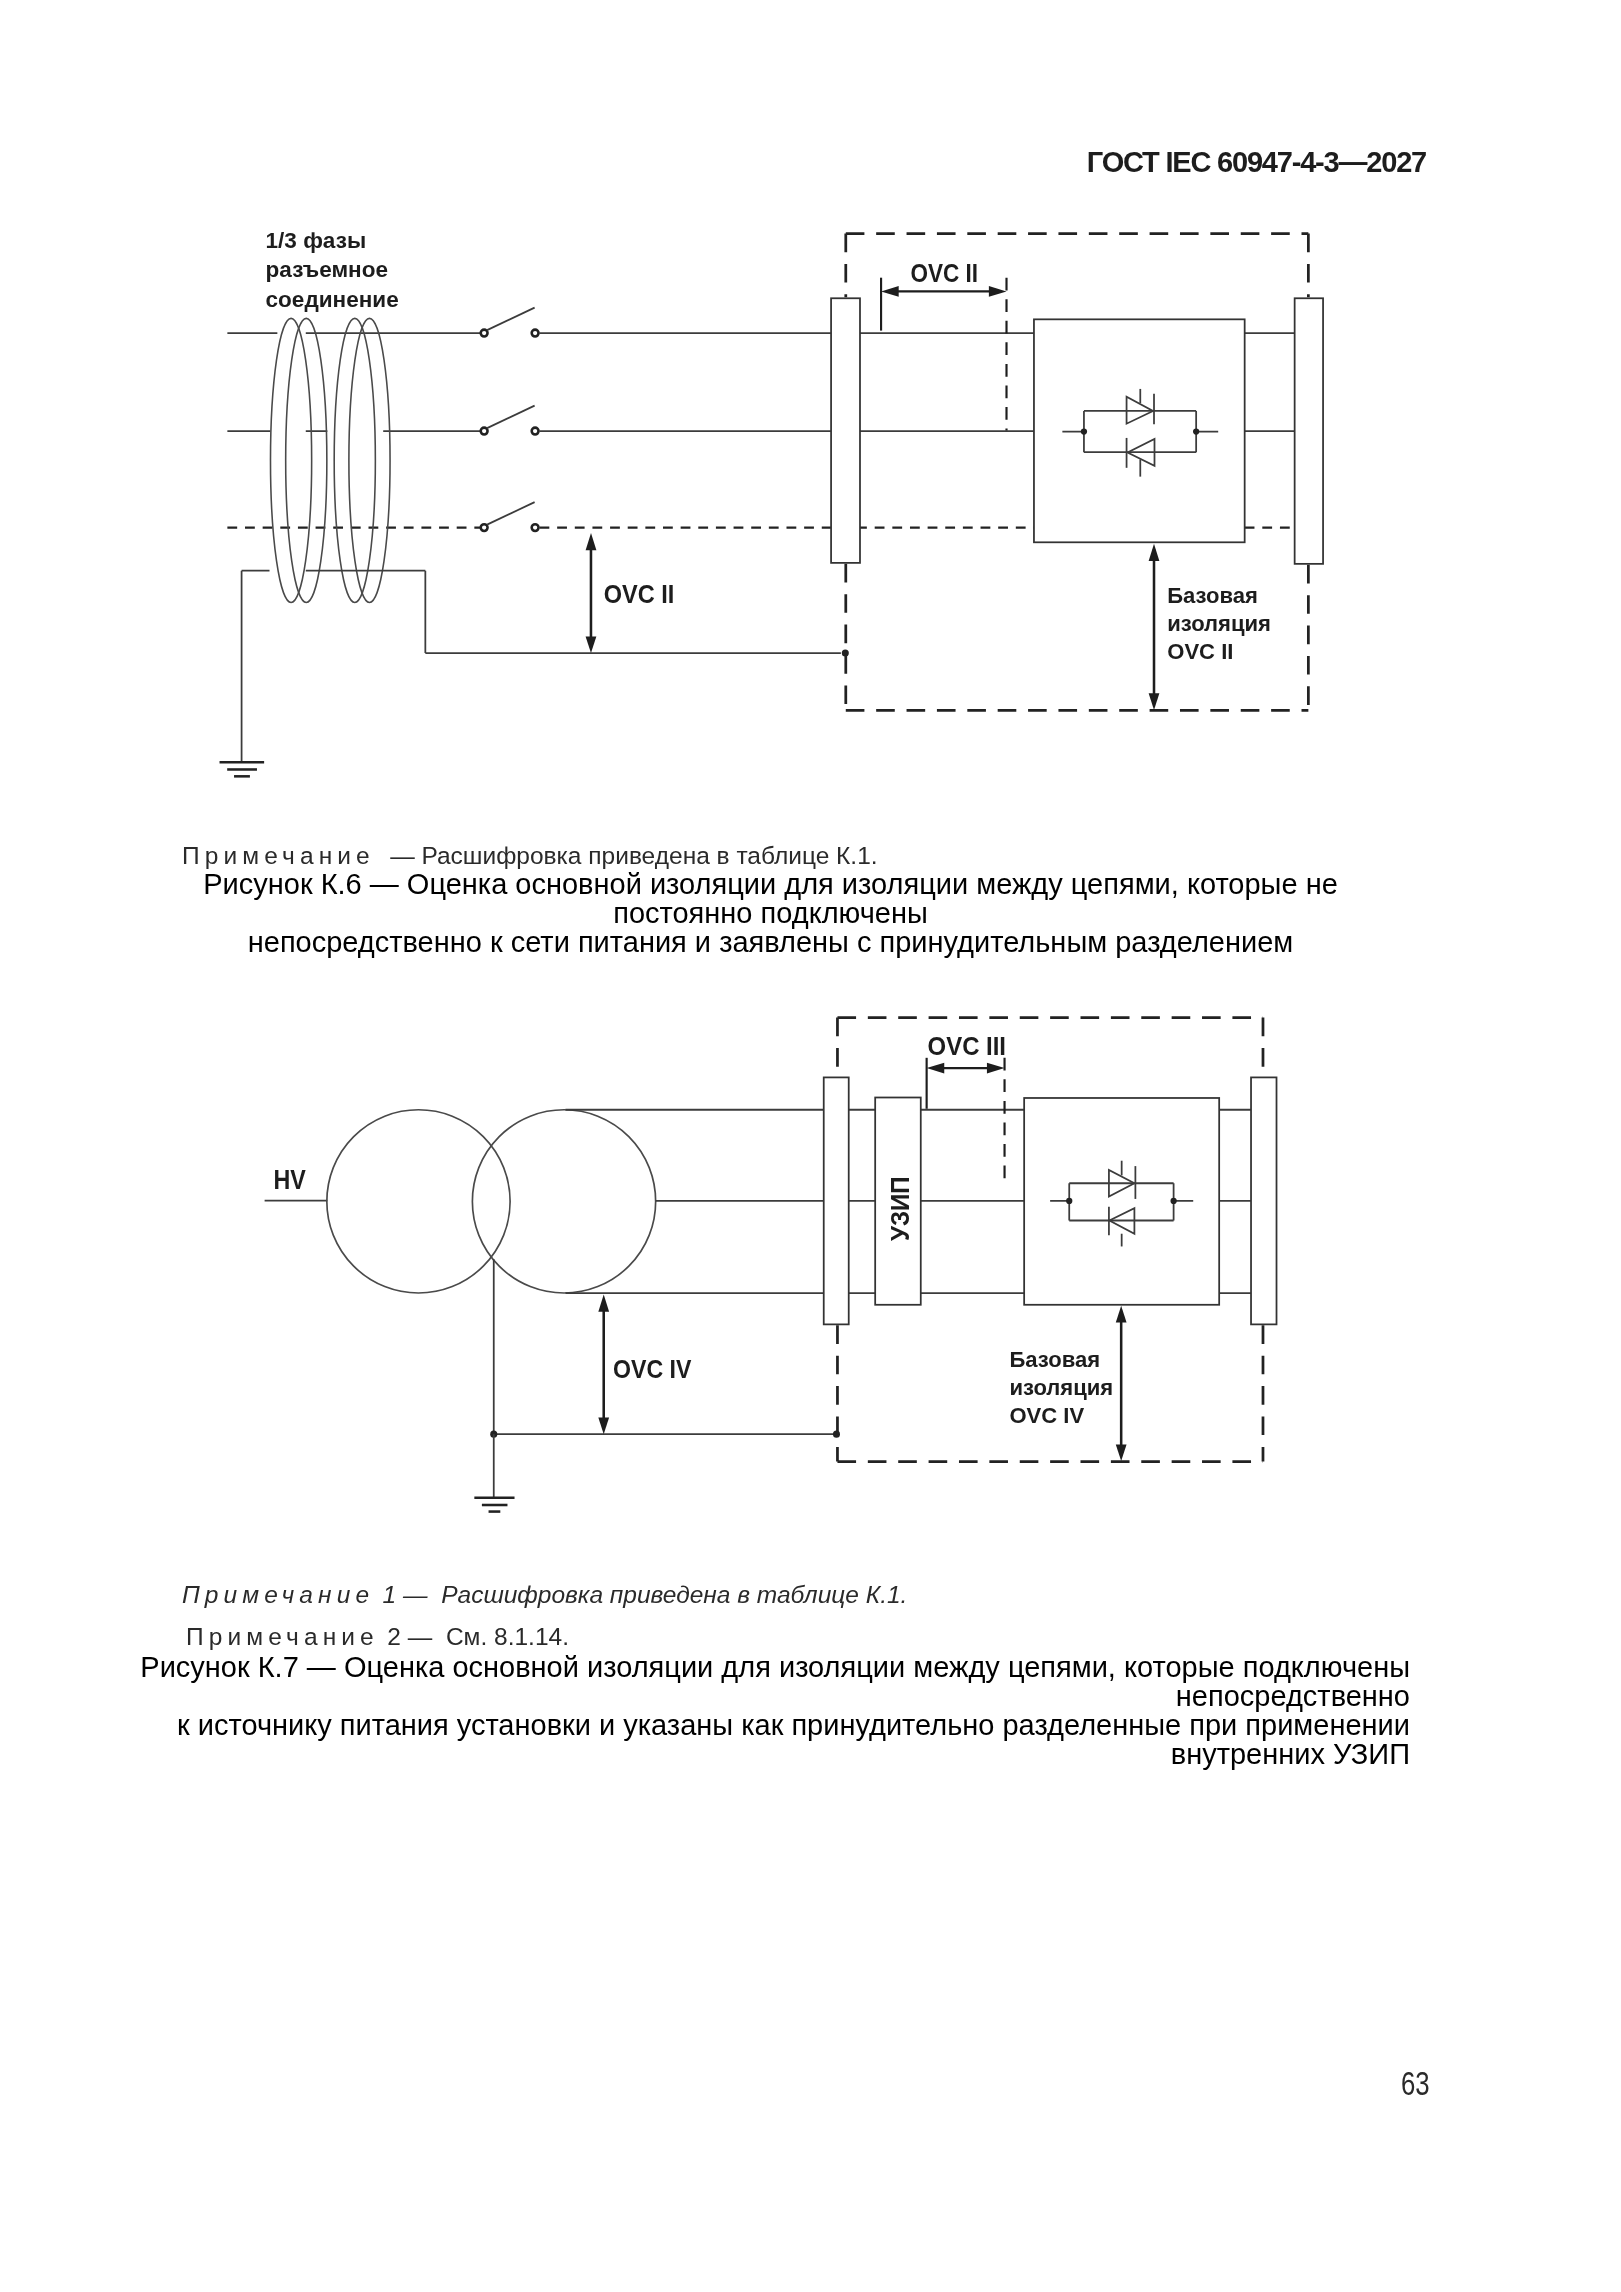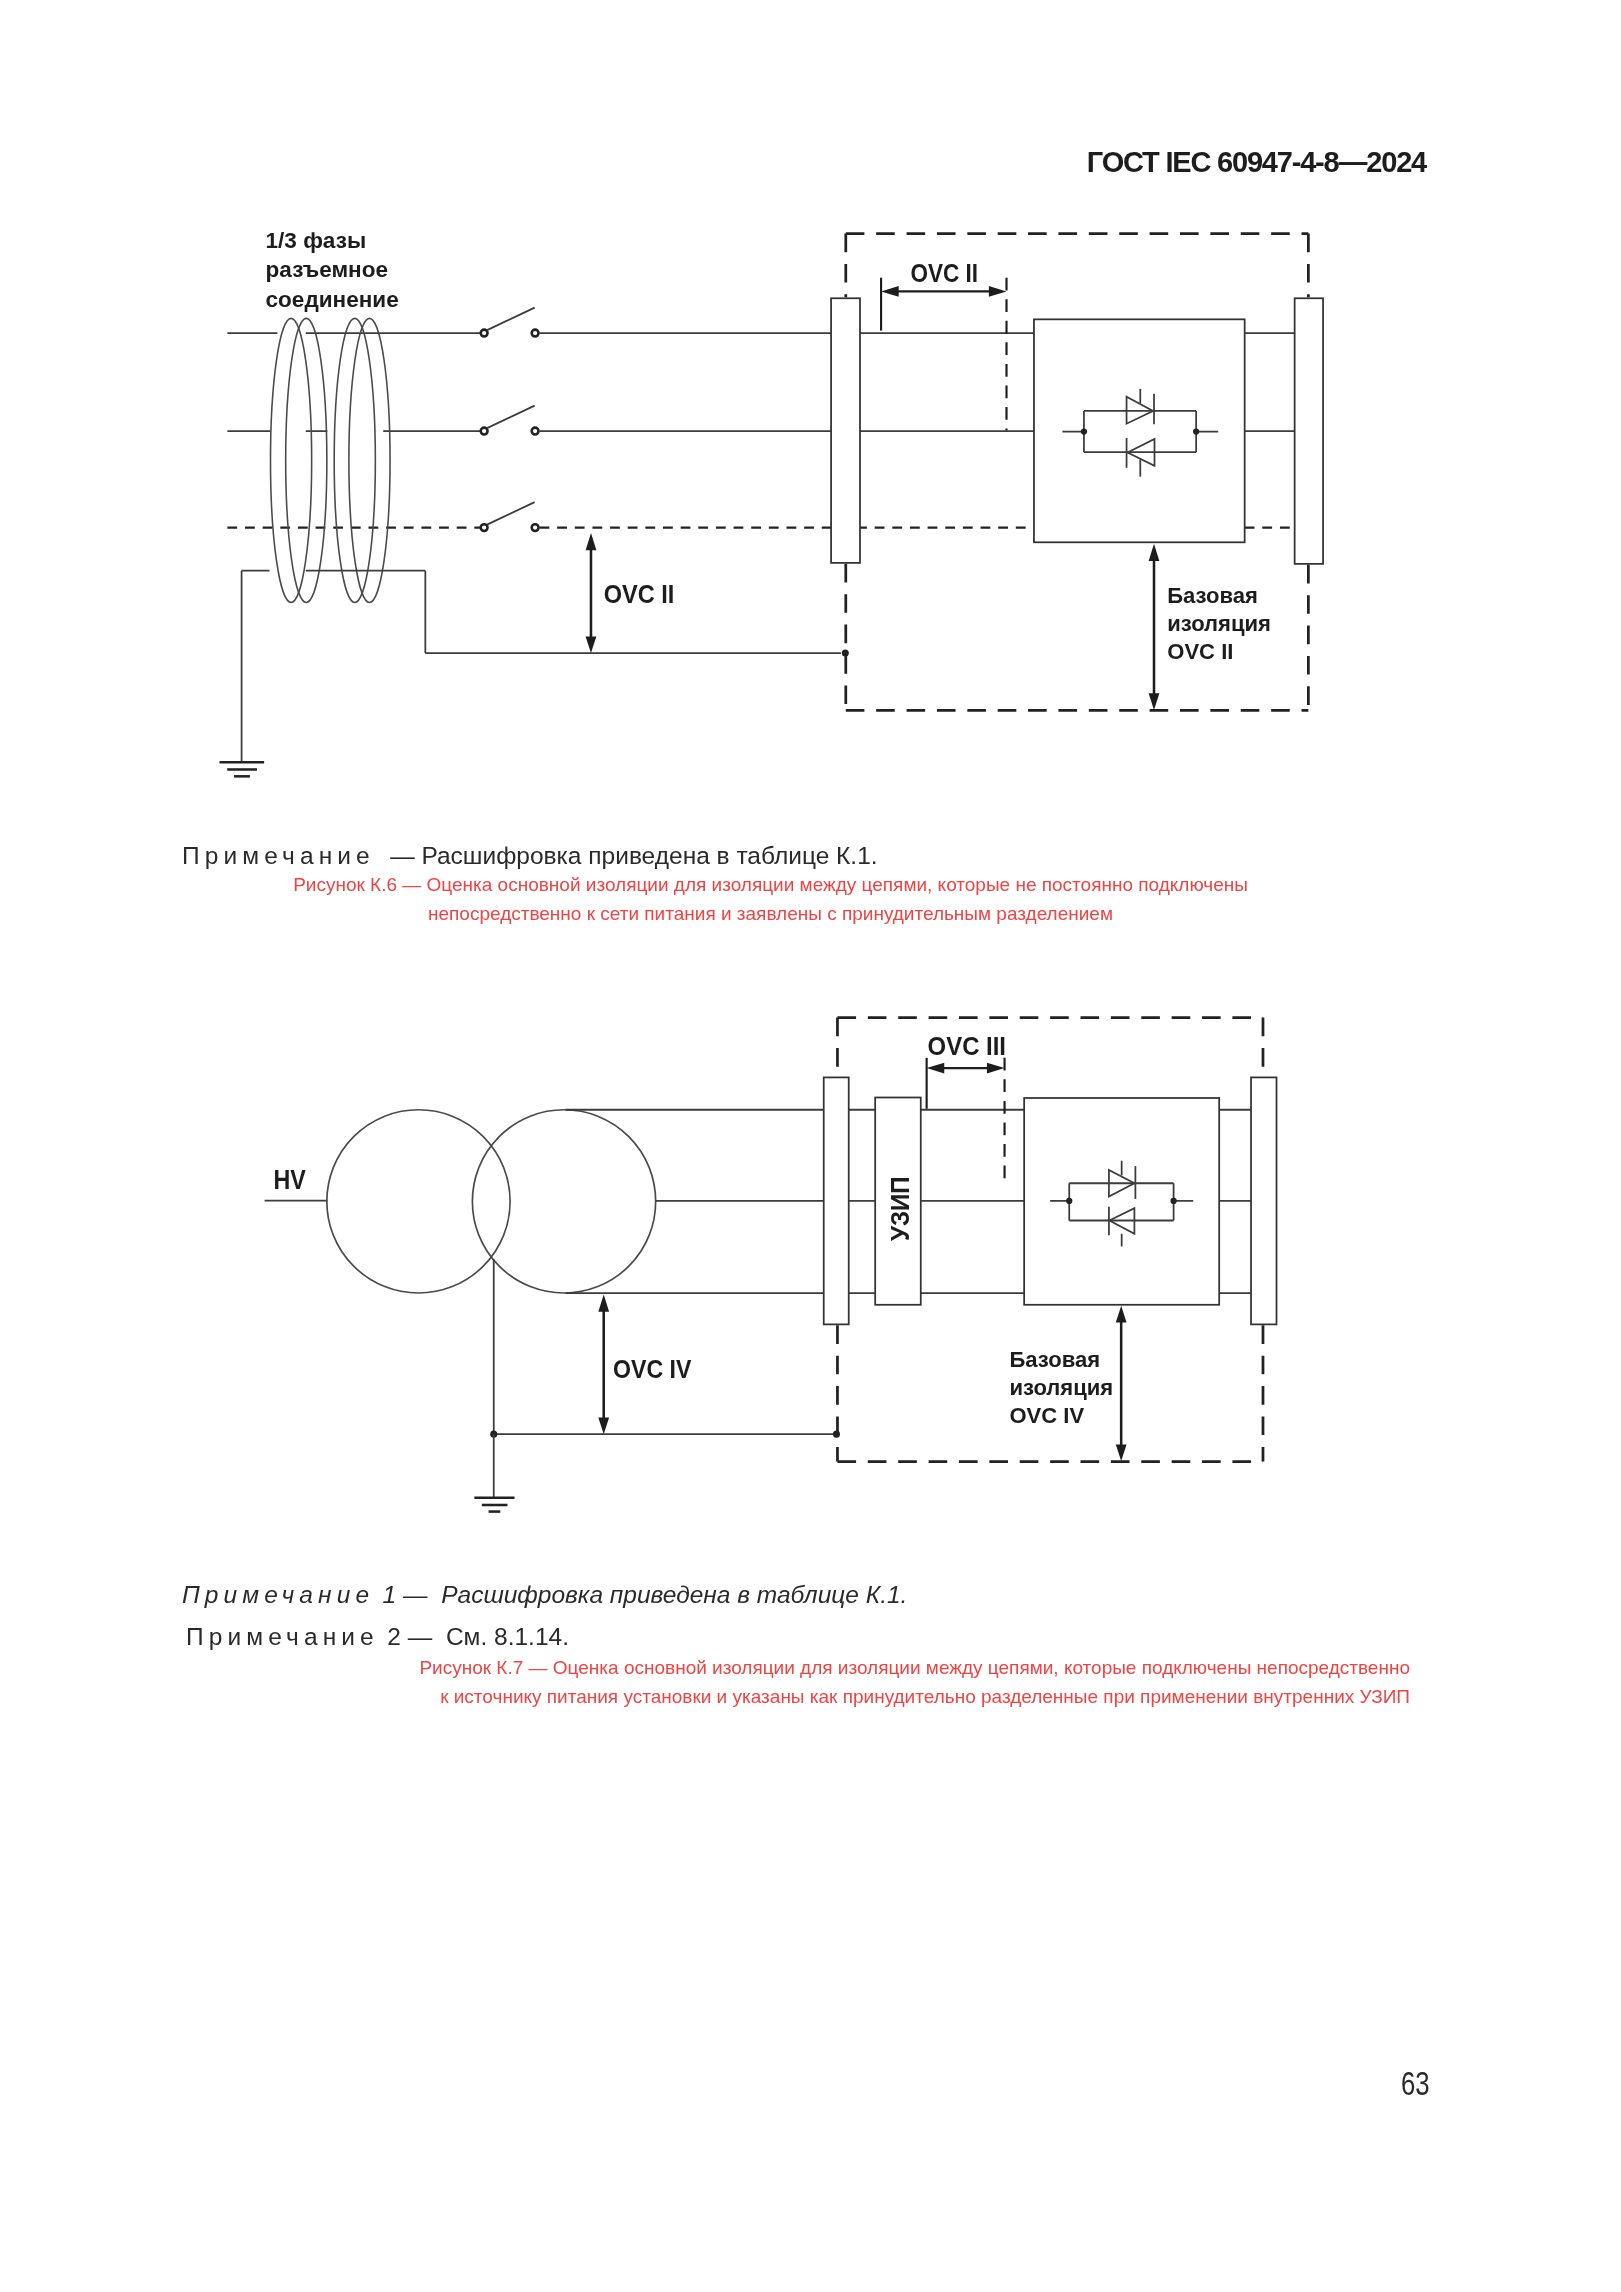--- a/index.html
+++ b/index.html
@@ -1,25 +1,25 @@
 <!DOCTYPE html>
 <html><head>
 <meta charset="utf-8">
 <style>
 html,body{margin:0;padding:0;background:#ffffff;}
 body{width:1621px;height:2293px;position:relative;font-family:"Liberation Sans",sans-serif;color:#1d1d1d;}
 .abs{position:absolute;}
-.cap{font-size:19px;line-height:29px;color:#ef4444;}
+.cap{font-size:29px;line-height:29px;color:#000000;}
 .note{font-size:24.5px;line-height:29px;color:#2a2a2a;white-space:nowrap;margin-top:16px;}
 .sp{letter-spacing:5.1px;}
 </style>
 </head>
 <body>
 
-<div class="abs" style="top:146px;right:195px;font-size:29px;letter-spacing:-1.2px;font-weight:bold;color:#1d1d1d;">ГОСТ IEC 60947-4-8—2024</div>
+<div class="abs" style="top:146px;right:195px;font-size:29px;letter-spacing:-1.2px;font-weight:bold;color:#1d1d1d;">ГОСТ IEC 60947-4-3—2027</div>
 
 <svg class="abs" style="left:0;top:0" width="1621" height="2293" viewBox="0 0 1654 2339" fill="none">
 
 <g font-family="Liberation Sans" font-weight="bold" font-size="23px" fill="#1d1d1d">
 <text x="271" y="252.5">1/3 фазы</text>
 <text x="271" y="282.8">разъемное</text>
 <text x="271" y="313">соединение</text>
 </g>
 
 <g stroke="#3c3c3c" stroke-width="1.8">

